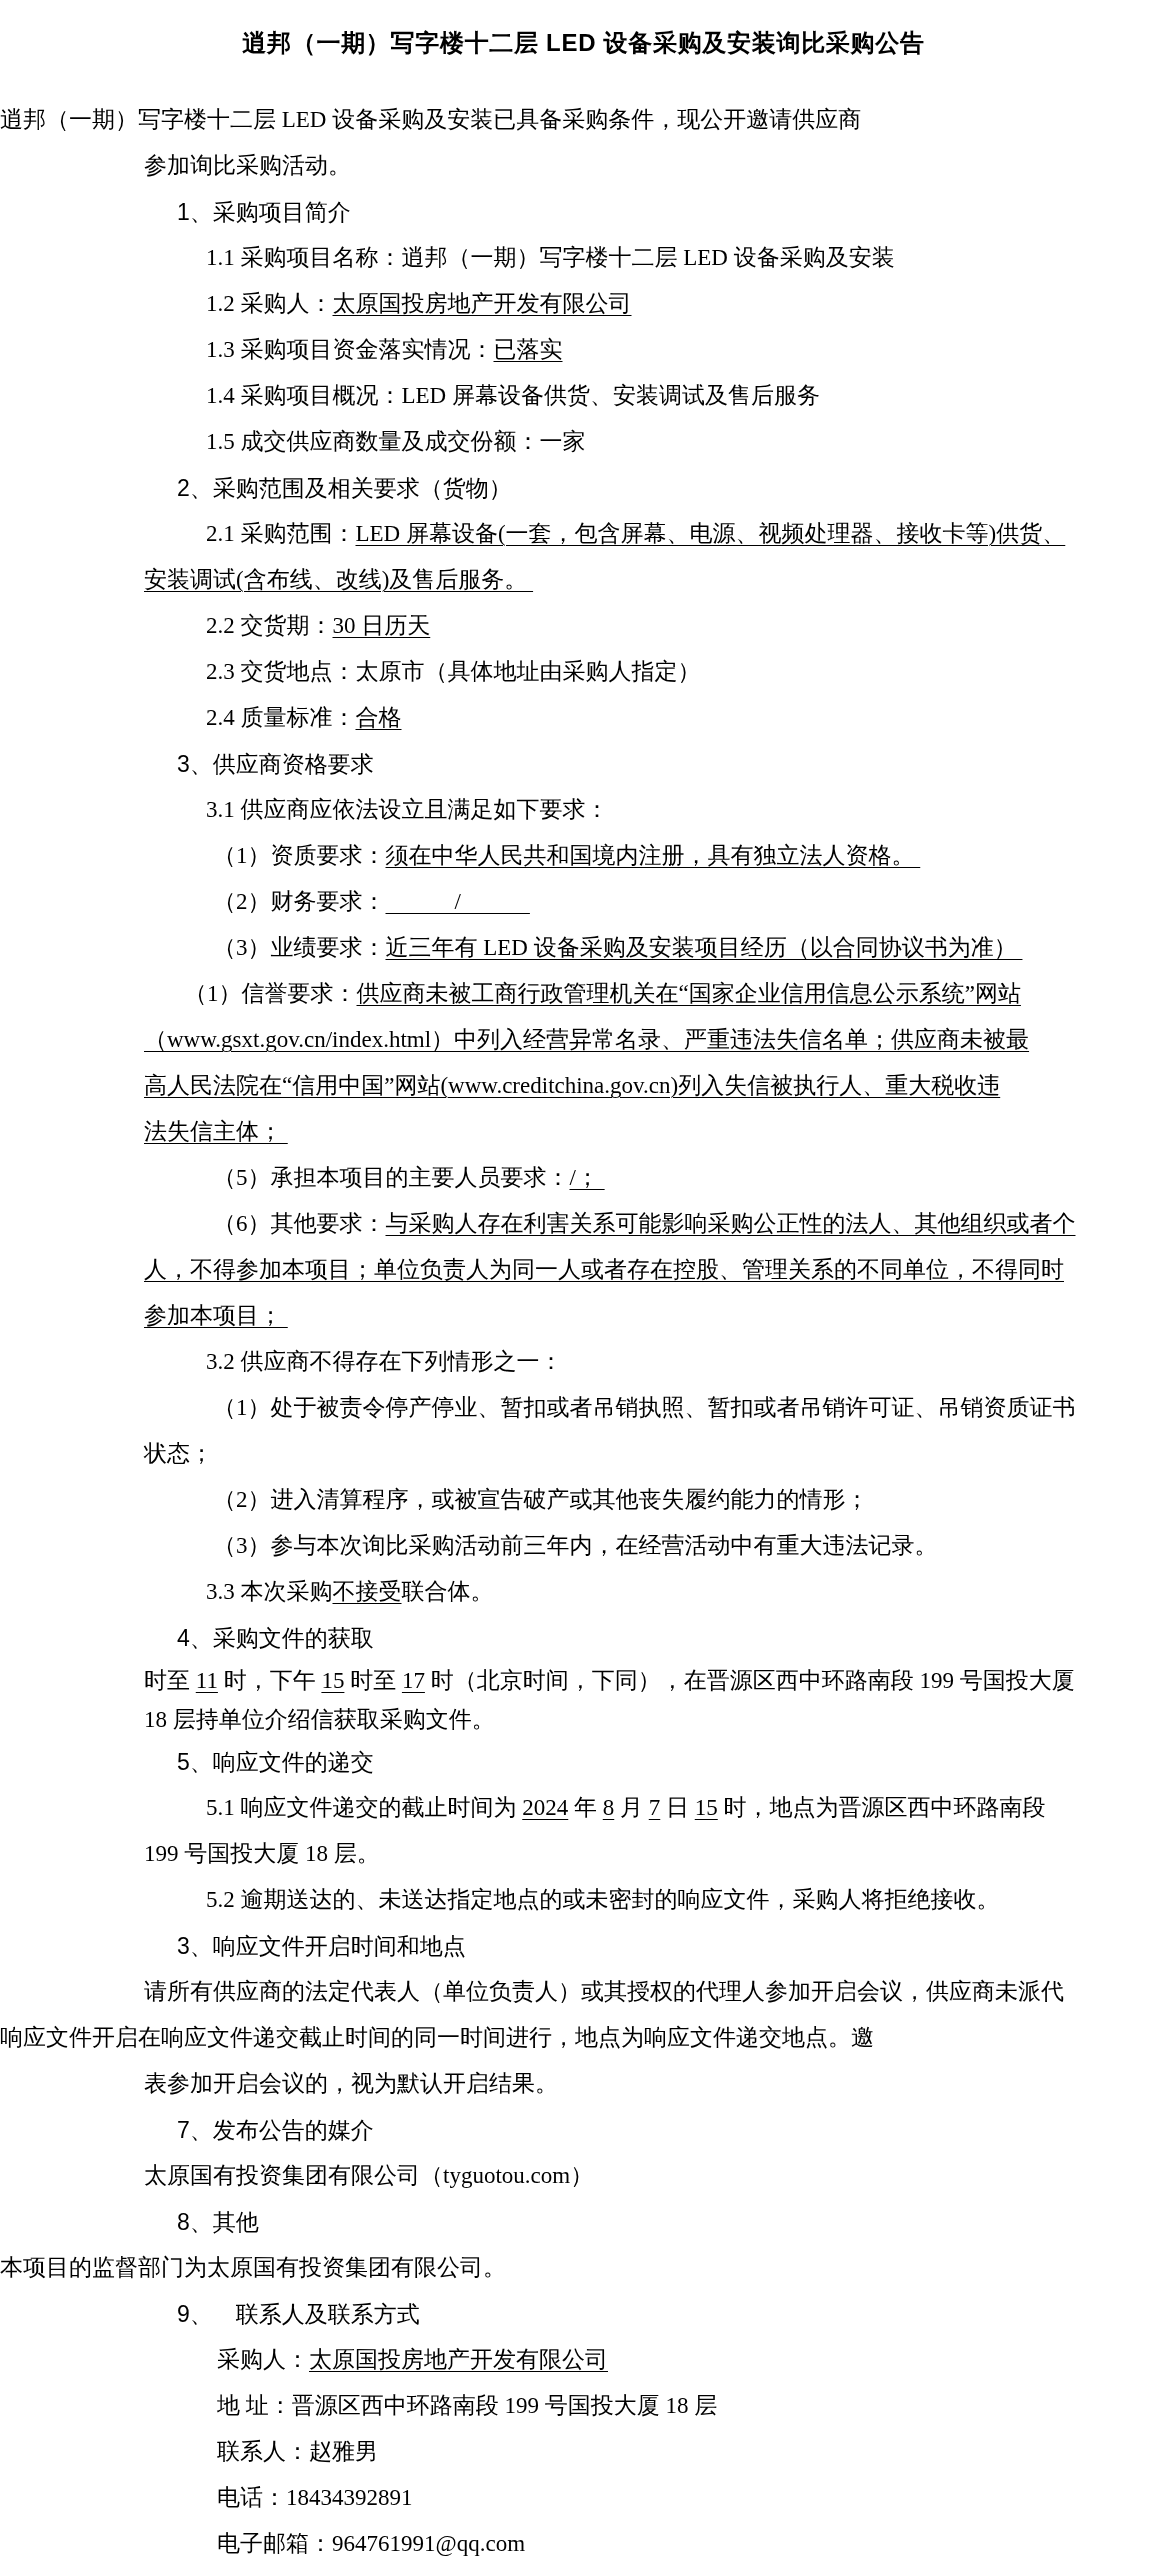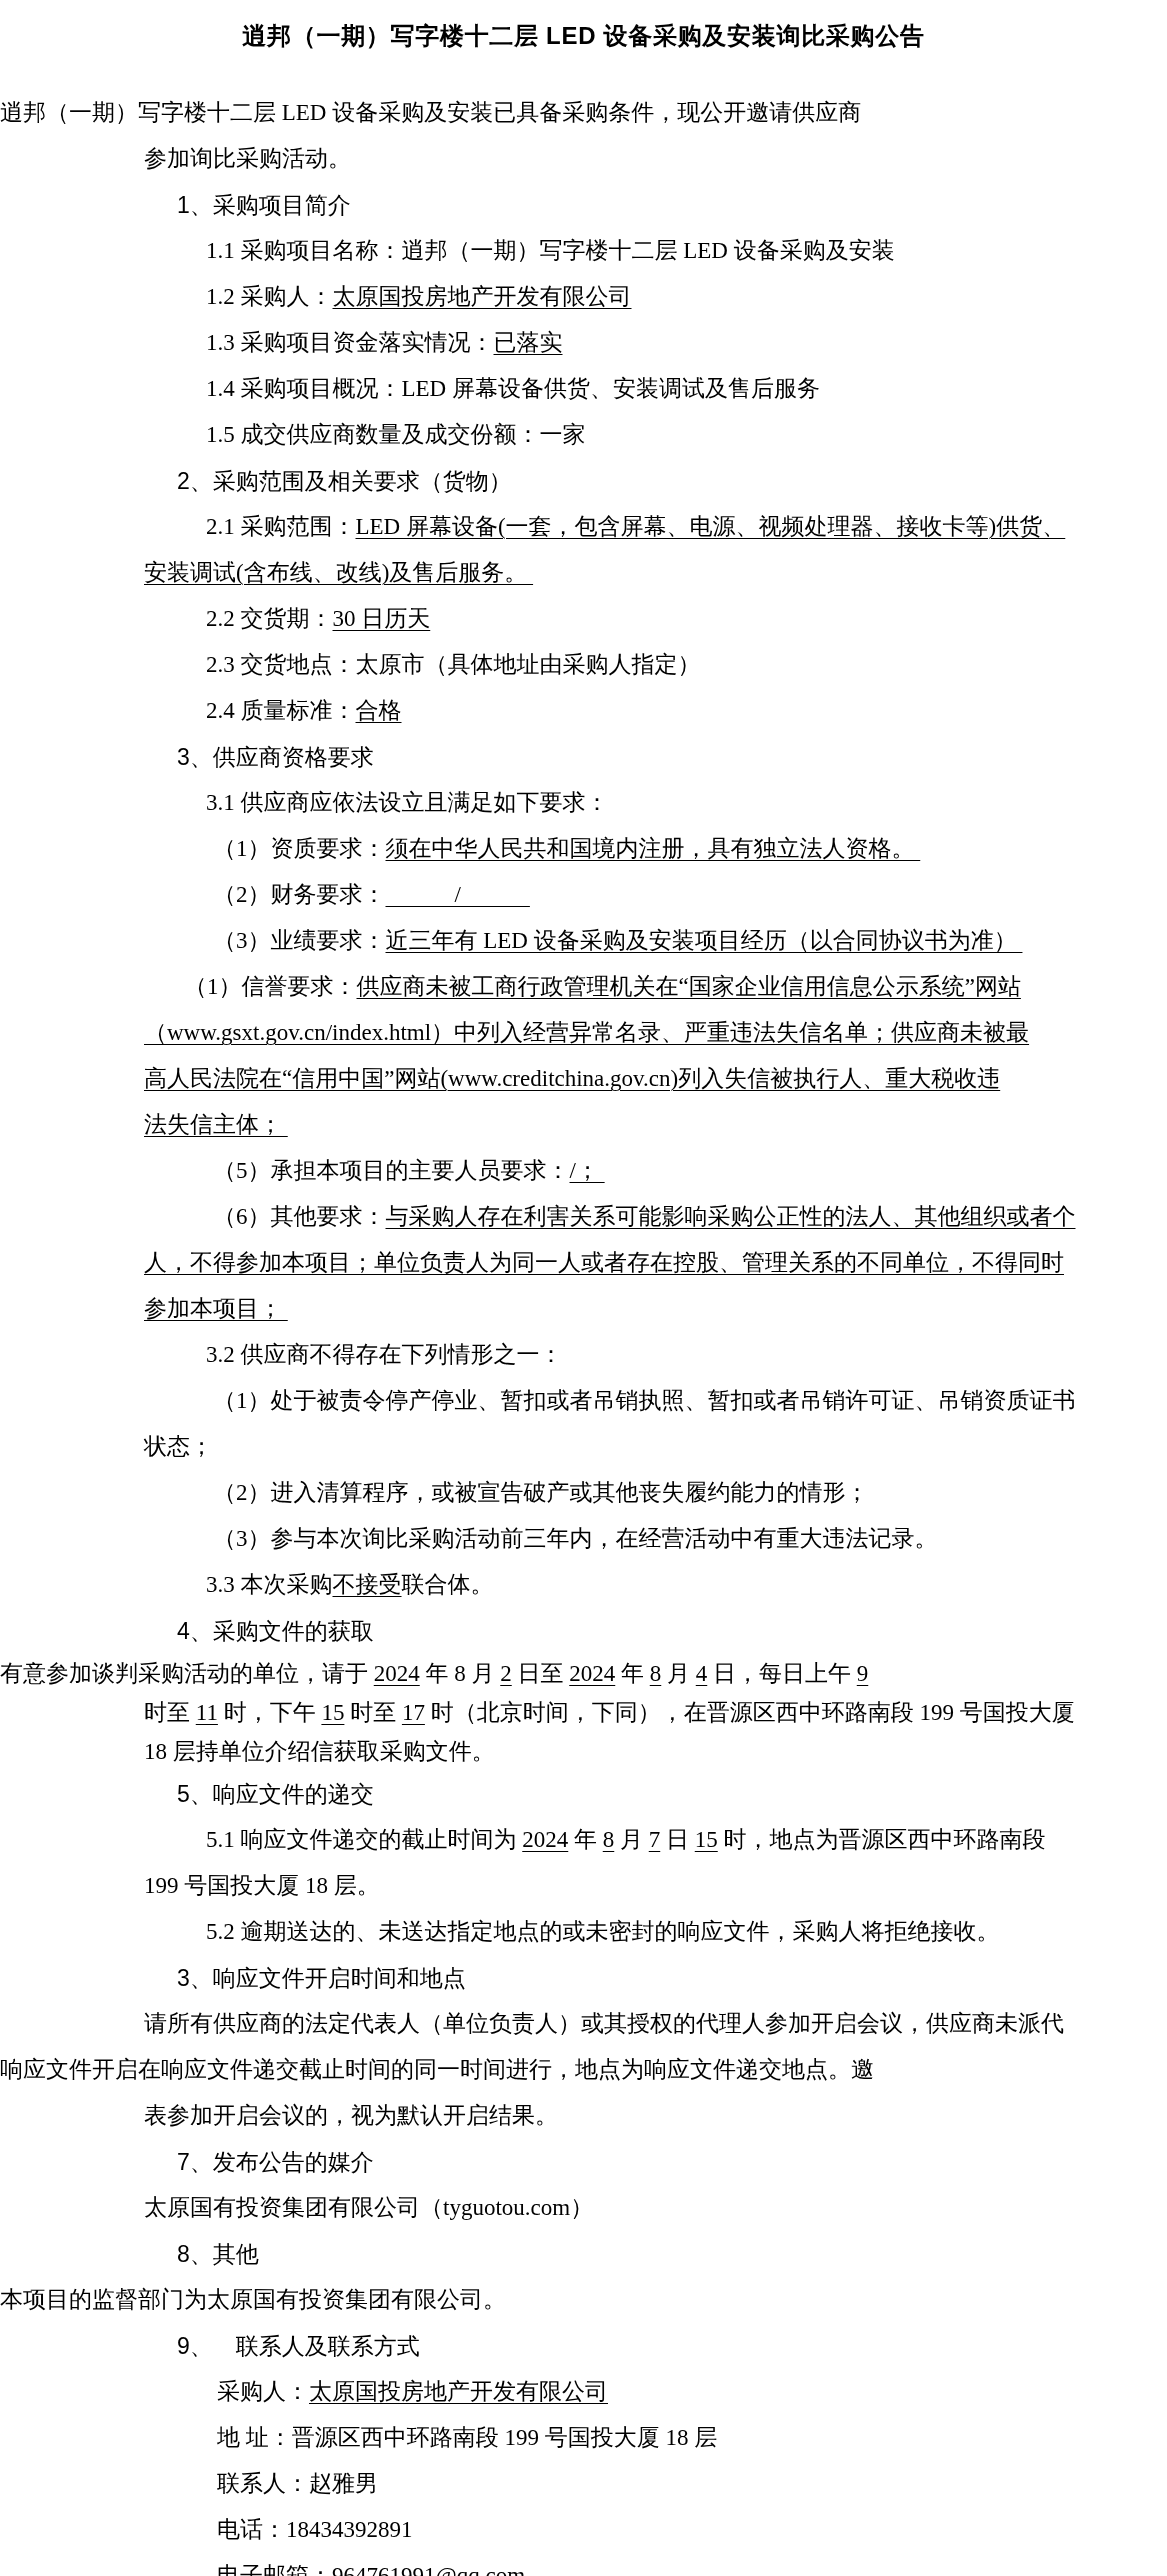--- a/index.html
+++ b/index.html
@@ -12,21 +12,21 @@
     font-family:"Liberation Serif", serif;
     font-size:23px;
     overflow:hidden;
   }
   .title {
     font-family:"Liberation Sans", sans-serif;
     font-weight:700;
     font-size:24px;
     letter-spacing:0.7px;
     text-align:center;
-    padding-top:17px;
+    padding-top:24px;
     height:38px; line-height:38px;
     white-space:pre;
   }
   .line { height:46px; line-height:46px; white-space:pre; }
   .tight { height:39px; line-height:39px; }
   .mt-intro { margin-top:35px; }
   .h {
     font-family:"Liberation Sans", sans-serif;
     font-weight:400;
     margin-left:177px;
@@ -76,21 +76,20 @@
       <div class="line paren"><span>（6）其他要求：</span><span class="u">与采购人存在利害关系可能影响采购公正性的法人、其他组织或者个</span></div>
       <div class="line flush"><span class="u">人，不得参加本项目；单位负责人为同一人或者存在控股、管理关系的不同单位，不得同时</span></div>
       <div class="line flush"><span class="u">参加本项目； </span></div>
       <div class="line item"><span>3.2 供应商不得存在下列情形之一：</span></div>
       <div class="line paren"><span>（1）处于被责令停产停业、暂扣或者吊销执照、暂扣或者吊销许可证、吊销资质证书</span></div>
       <div class="line flush"><span>状态；</span></div>
       <div class="line paren"><span>（2）进入清算程序，或被宣告破产或其他丧失履约能力的情形；</span></div>
       <div class="line paren"><span>（3）参与本次询比采购活动前三年内，在经营活动中有重大违法记录。</span></div>
       <div class="line item"><span>3.3 本次采购</span><span class="u">不接受</span><span>联合体。</span></div>
       <div class="line h"><span>4、采购文件的获取</span></div>
-      <div class="line ind1 tight"><span>有意参加谈判采购活动的单位，请于 </span><span class="u">2024</span><span> 年 8 月 </span><span class="u">2</span><span> 日至 </span><span class="u">2024</span><span> 年 </span><span class="u">8</span><span> 月 </span><span class="u">4</span><span> 日，每日上午 </span><span class="u">9</span></div>
       <div class="line flush tight"><span>时至 </span><span class="u">11</span><span> 时，下午 </span><span class="u">15</span><span> 时至 </span><span class="u">17</span><span> 时（北京时间，下同），在晋源区西中环路南段 199 号国投大厦</span></div>
       <div class="line flush tight"><span>18 层持单位介绍信获取采购文件。</span></div>
       <div class="line h"><span>5、响应文件的递交</span></div>
       <div class="line item"><span>5.1 响应文件递交的截止时间为 </span><span class="u">2024</span><span> 年 </span><span class="u">8</span><span> 月 </span><span class="u">7</span><span> 日 </span><span class="u">15</span><span> 时，地点为晋源区西中环路南段</span></div>
       <div class="line flush"><span>199 号国投大厦 18 层。</span></div>
       <div class="line item"><span>5.2 逾期送达的、未送达指定地点的或未密封的响应文件，采购人将拒绝接收。</span></div>
       <div class="line h"><span>3、响应文件开启时间和地点</span></div>
       <div class="line flush"><span>请所有供应商的法定代表人（单位负责人）或其授权的代理人参加开启会议，供应商未派代</span></div>
       <div class="line ind1"><span>响应文件开启在响应文件递交截止时间的同一时间进行，地点为响应文件递交地点。邀</span></div>
       <div class="line flush"><span>表参加开启会议的，视为默认开启结果。</span></div>

